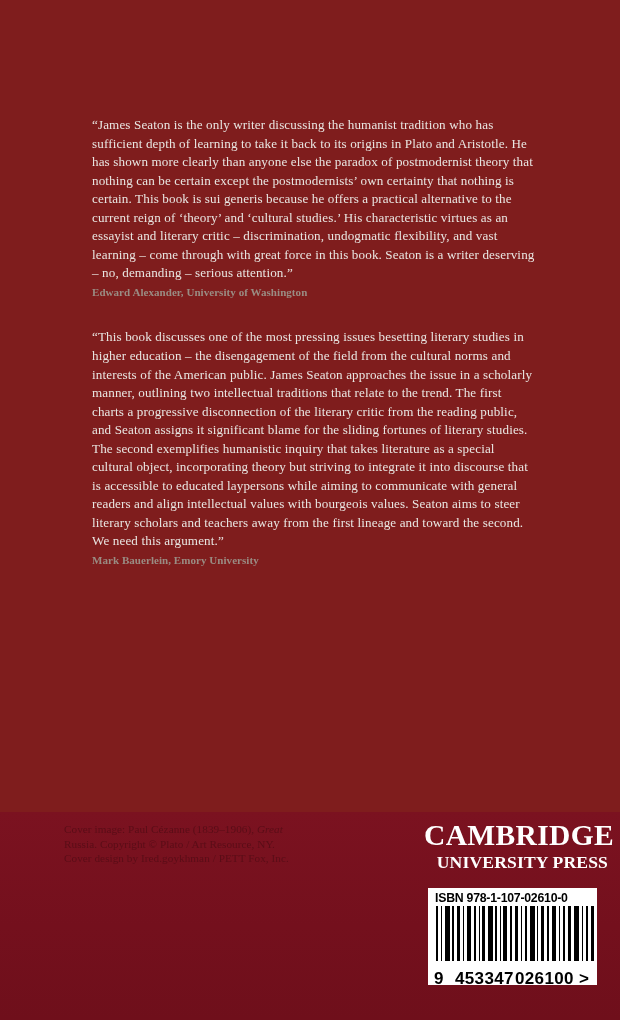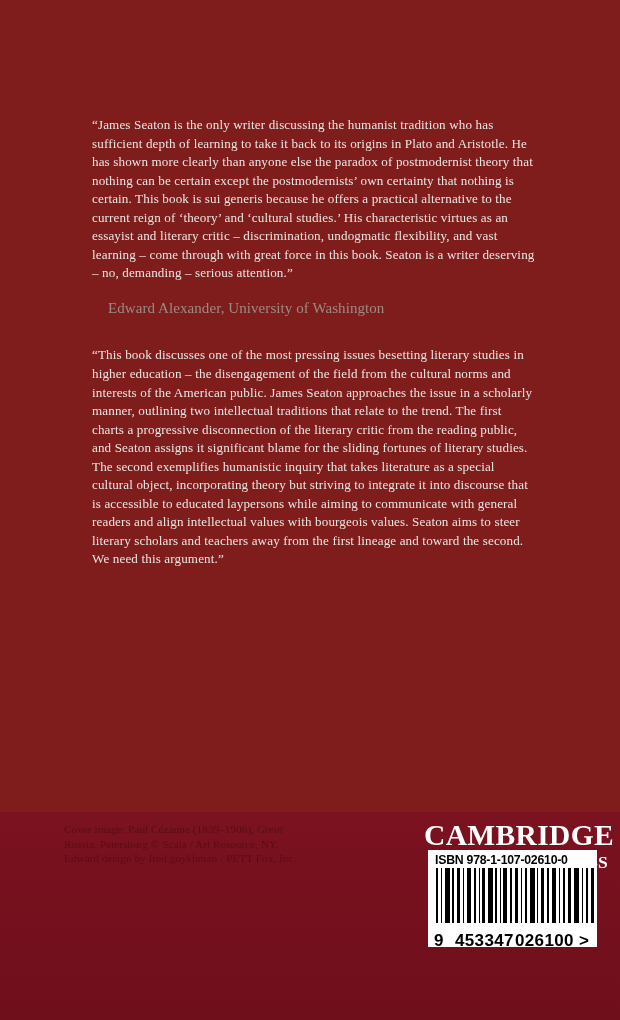--- a/index.html
+++ b/index.html
@@ -26,25 +26,25 @@
   .quote-block { margin: 0 0 14px 0; }
   .quote-text {
     margin: 0;
     color: #e9e6e2;
     font-size: 13.1px;
     line-height: 18.55px;
     text-align: left;
     letter-spacing: 0.01em;
   }
   .quote-attr {
-    margin: 16px;
+    margin: 0;
     color: #9a8c83;
-    font-size: 15px;
+    font-size: 11px;
     line-height: 18.55px;
-    font-weight: normal;
+    font-weight: bold;
     letter-spacing: 0.005em;
   }
   .gap { height: 13px; }
 
   
   .band {
     position: absolute;
     left: 0;
     top: 812px;
     width: 620px;
@@ -105,21 +105,21 @@
     font-size: 13.6px;
     line-height: 16px;
     letter-spacing: -0.01em;
     margin-top: 3px;
   }
 
   
   .barcode-box {
     position: absolute;
     left: 428px;
-    top: 850px;
+    top: 888px;
     width: 169px;
     height: 97px;
     background: #ffffff;
     box-sizing: border-box;
     padding: 3px 5px 2px 5px;
   }
   .isbn-text {
     font-family: "Liberation Sans", sans-serif;
     font-size: 12.3px;
     font-weight: bold;
@@ -165,32 +165,33 @@
 
     <div class="quote-block">
       <p class="quote-text">“James Seaton is the only writer discussing the humanist tradition who has sufficient depth of learning to take it back to its origins in Plato and Aristotle. He has shown more clearly than anyone else the paradox of postmodernist theory that nothing can be certain except the postmodernists’ own certainty that nothing is certain. This book is sui generis because he offers a practical alternative to the current reign of ‘theory’ and ‘cultural studies.’ His characteristic virtues as an essayist and literary critic – discrimination, undogmatic flexibility, and vast learning – come through with great force in this book. Seaton is a writer deserving – no, demanding – serious attention.”</p>
       <p class="quote-attr">Edward Alexander, University of Washington</p>
     </div>
 
     <div class="gap"></div>
 
     <div class="quote-block">
       <p class="quote-text">“This book discusses one of the most pressing issues besetting literary studies in higher education – the disengagement of the field from the cultural norms and interests of the American public. James Seaton approaches the issue in a scholarly manner, outlining two intellectual traditions that relate to the trend. The first charts a progressive disconnection of the literary critic from the reading public, and Seaton assigns it significant blame for the sliding fortunes of literary studies. The second exemplifies humanistic inquiry that takes literature as a special cultural object, incorporating theory but striving to integrate it into discourse that is accessible to educated laypersons while aiming to communicate with general readers and align intellectual values with bourgeois values. Seaton aims to steer literary scholars and teachers away from the first lineage and toward the second. We need this argument.”</p>
+      <p class="quote-attr">Mark Bauerlein, Emory University</p>
     </div>
 
   </div>
 
   <div class="band">
 
     <div class="credits">
       <p class="credit-line">
         <span>Cover image: Paul Cézanne (1839–1906), </span><span class="ital">Great</span>
       </p>
-      <p class="credit-line">Russia. Petersburg © Scala / Art Resource, NY.</p>
-      <p class="credit-line">Edward design by Ired.goykhman / PETT Fox, Inc.</p>
+      <p class="credit-line">Russia. Copyright © Plato / Art Resource, NY.</p>
+      <p class="credit-line">Cover design by Ired.goykhman / PETT Fox, Inc.</p>
     </div>
 
     <div class="logo">
       <span class="logo-main">CAMBRIDGE</span>
       <span class="logo-sub">UNIVERSITY PRESS</span>
     </div>
 
   </div>
 
   <div class="barcode-box">

